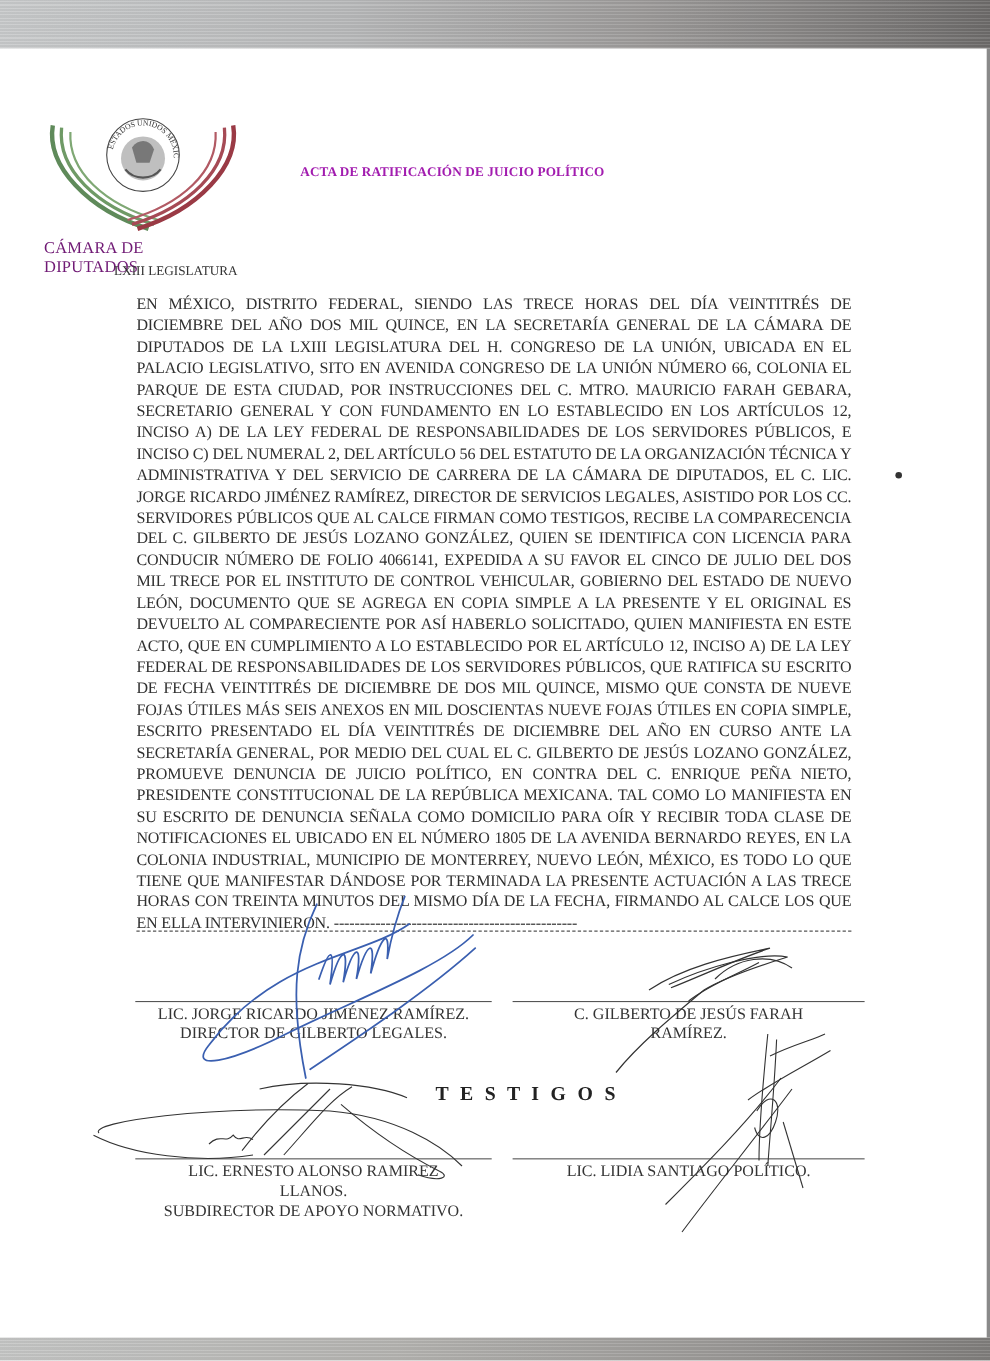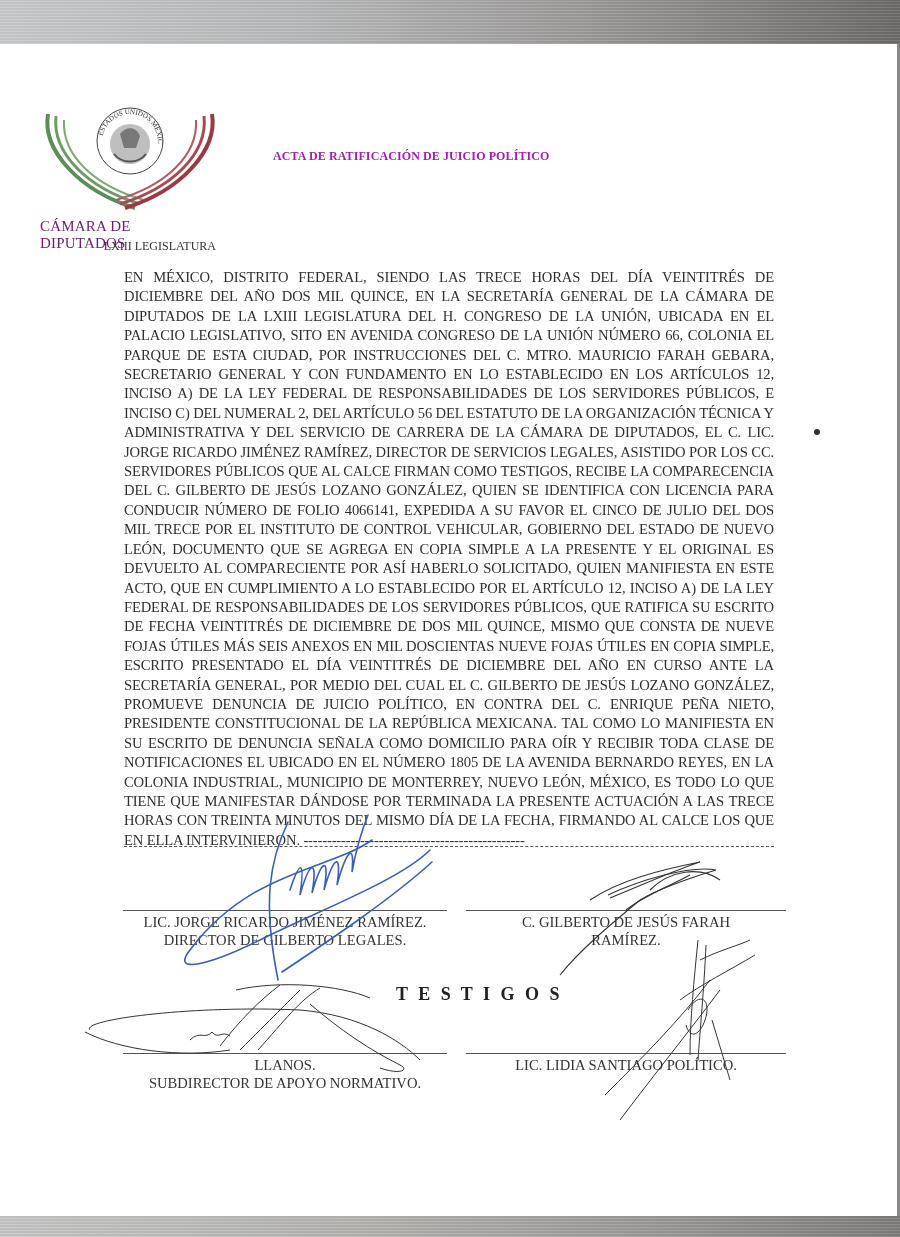--- a/index.html
+++ b/index.html
@@ -108,20 +108,21 @@
   <div>C. GILBERTO DE JESÚS FARAH</div>
   <div>RAMÍREZ.</div>
 </div>
 
 <div class="witnesses">T E S T I G O S</div>
 
 <div class="sig-line" style="left:123px; top:1053px; width:324px;"></div>
 <div class="sig-line" style="left:466px; top:1053px; width:320px;"></div>
 
 <div class="sig-block" style="left:118px; top:1056px; width:334px;">
+  <div>LIC. ERNESTO ALONSO RAMIREZ</div>
   <div>LLANOS.</div>
   <div>SUBDIRECTOR DE APOYO NORMATIVO.</div>
 </div>
 <div class="sig-block" style="left:466px; top:1056px; width:320px;">
   <div>LIC. LIDIA SANTIAGO POLÍTICO.</div>
 </div>
 
 <svg class="signatures" width="900" height="1237">
 
   <g fill="none" stroke="#3a5fb0" stroke-width="1.6" stroke-linecap="round">

